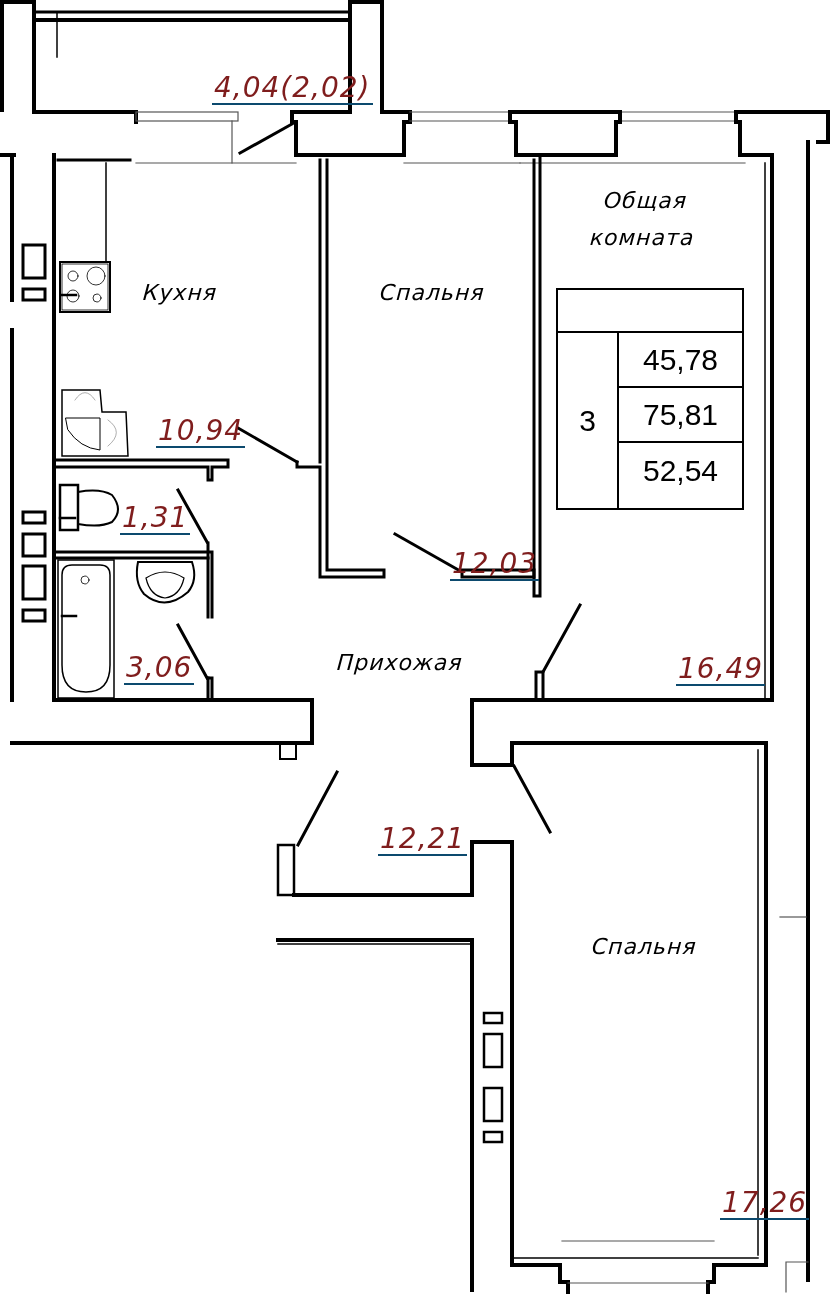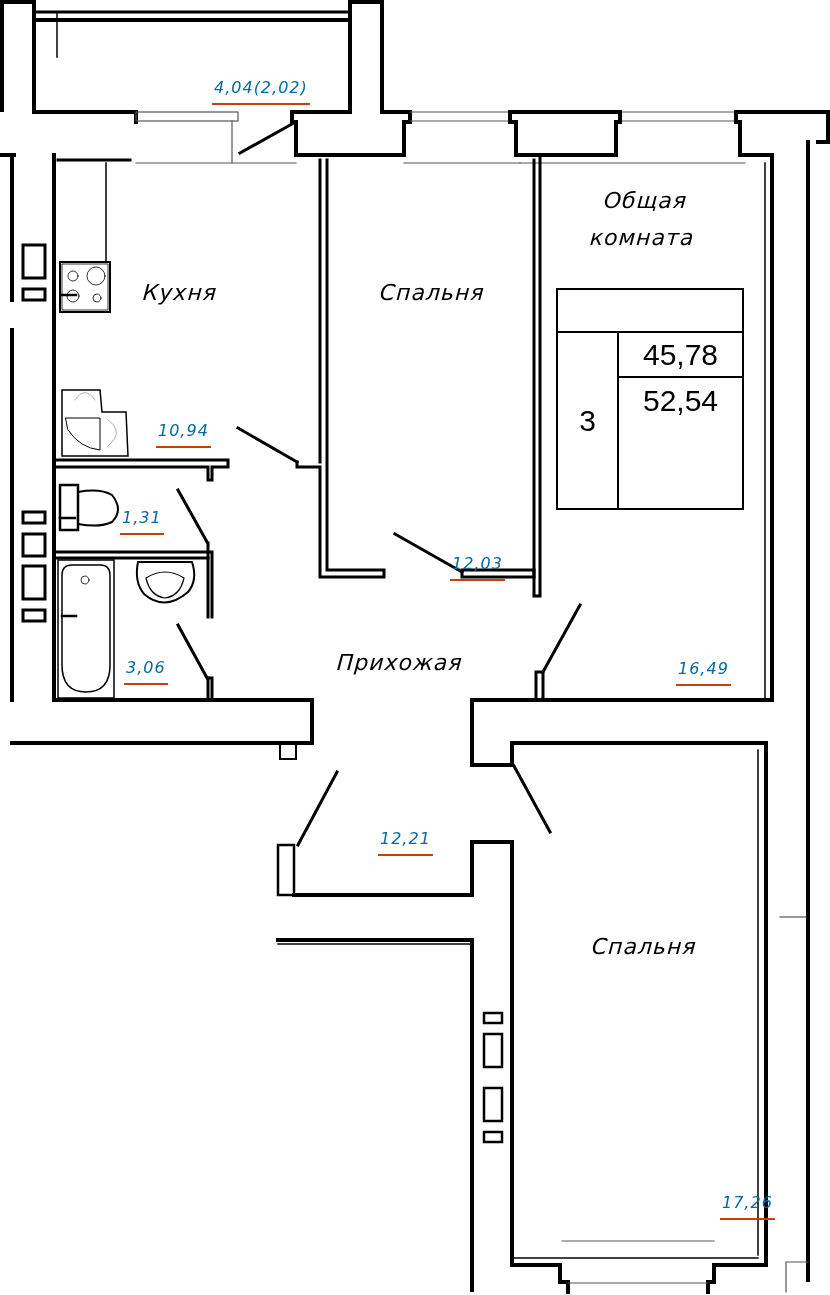--- a/index.html
+++ b/index.html
@@ -1,24 +1,24 @@
 <!DOCTYPE html>
 <html><head>
 <meta charset="utf-8">
 <style>
   html, body { margin: 0; padding: 0; background: #ffffff; }
   body { width: 830px; height: 1295px; position: relative; overflow: hidden; font-family: "DejaVu Sans", sans-serif; }
   svg.plan { position: absolute; left: 0; top: 0; }
   .lbl { position: absolute; font-family: "DejaVu Sans", sans-serif; font-style: italic; font-size: 22px; color: #000; white-space: nowrap; letter-spacing: 1px; transform: skewX(-4deg); font-weight: 300; }
-  .area { position: absolute; font-family: "DejaVu Sans", sans-serif; font-style: italic; font-size: 16px; color: #0369a1; white-space: nowrap; letter-spacing: 1px; border-bottom: 2px solid #c2410c; padding: 0 2px 2px 2px; line-height: 26px; font-weight: 300; }
+  .area { position: absolute; font-family: "DejaVu Sans", sans-serif; font-style: italic; font-size: 28px; color: #7f1d1d; white-space: nowrap; letter-spacing: 1px; border-bottom: 2px solid #0c4a6e; padding: 0 2px 2px 2px; line-height: 26px; font-weight: 300; }
   .tbl { position: absolute; left: 556px; top: 288px; width: 188px; height: 222px; border: 2px solid #000; box-sizing: border-box; font-family: "Liberation Sans", sans-serif; }
   .tbl .head { position: absolute; left: 0; top: 0; right: 0; height: 41px; border-bottom: 2px solid #000; }
   .tbl .rooms { position: absolute; left: 0; top: 43px; width: 59px; bottom: 0; border-right: 2px solid #000; display: flex; align-items: center; justify-content: center; font-size: 30px; }
   .tbl .vals { position: absolute; left: 61px; top: 43px; right: 0; bottom: 0; }
-  .tbl .v { height: 45px; border-bottom: 2px solid #000; display: flex; align-items: center; justify-content: center; font-size: 30px; box-sizing: border-box; }
+  .tbl .v { height: 55px; border-bottom: 2px solid #000; display: flex; align-items: center; justify-content: center; font-size: 30px; box-sizing: border-box; }
   .tbl .v:last-child { border-bottom: none; }
 </style>
 </head>
 <body>
 
 <svg class="plan" width="830" height="1295" viewBox="0 0 830 1295" xmlns="http://www.w3.org/2000/svg">
   <g fill="none" stroke="#000" stroke-linecap="square">
 
     <g>
       <polyline points="2,110 2,2 34,2 34,112 136,112 136,122" stroke-width="4"></polyline>
@@ -165,15 +165,16 @@
 <div class="area" style="left:378px; top:826px;">12,21</div>
 
 <div class="lbl" style="left:592px; top:934px;">Спальня</div>
 <div class="area" style="left:673px; top:1190px;margin-left:47px;">17,26</div>
 
 <div class="tbl">
   <div class="head"></div>
   <div class="rooms">3</div>
   <div class="vals">
     <div class="v">45,78</div>
+    <div class="v">75,81</div>
     <div class="v">52,54</div>
   </div>
 </div>
 
 </body></html>

